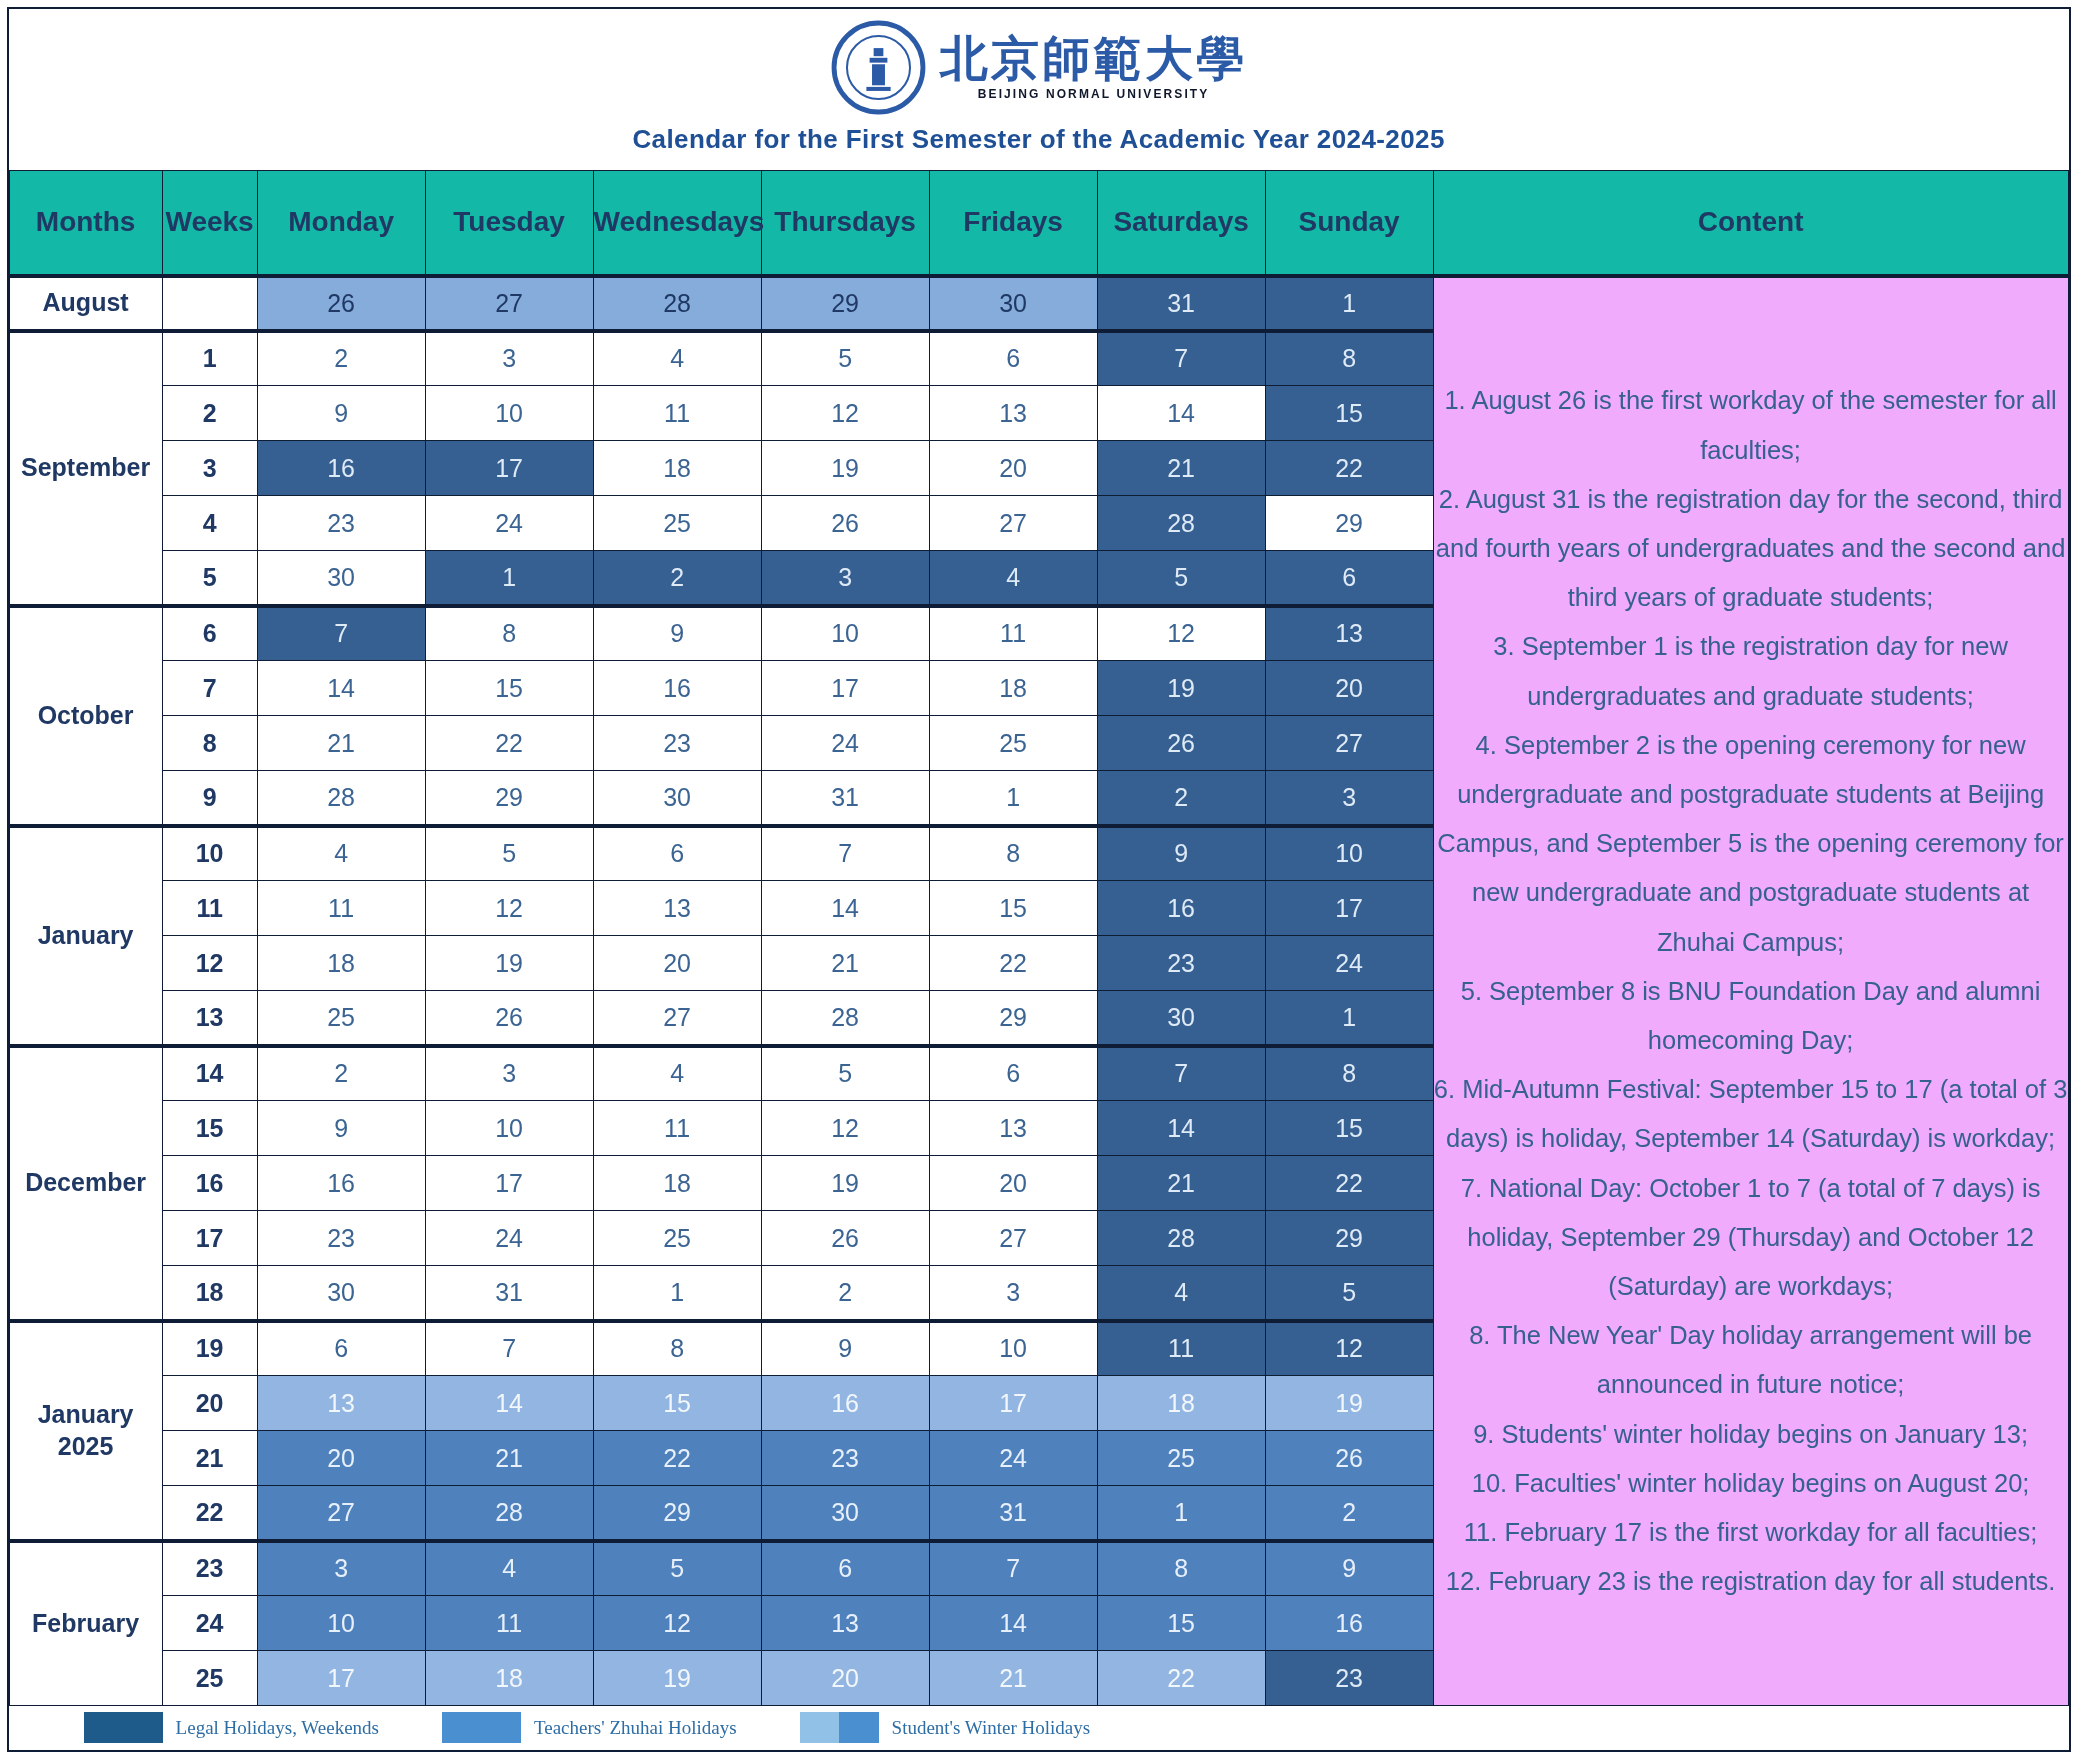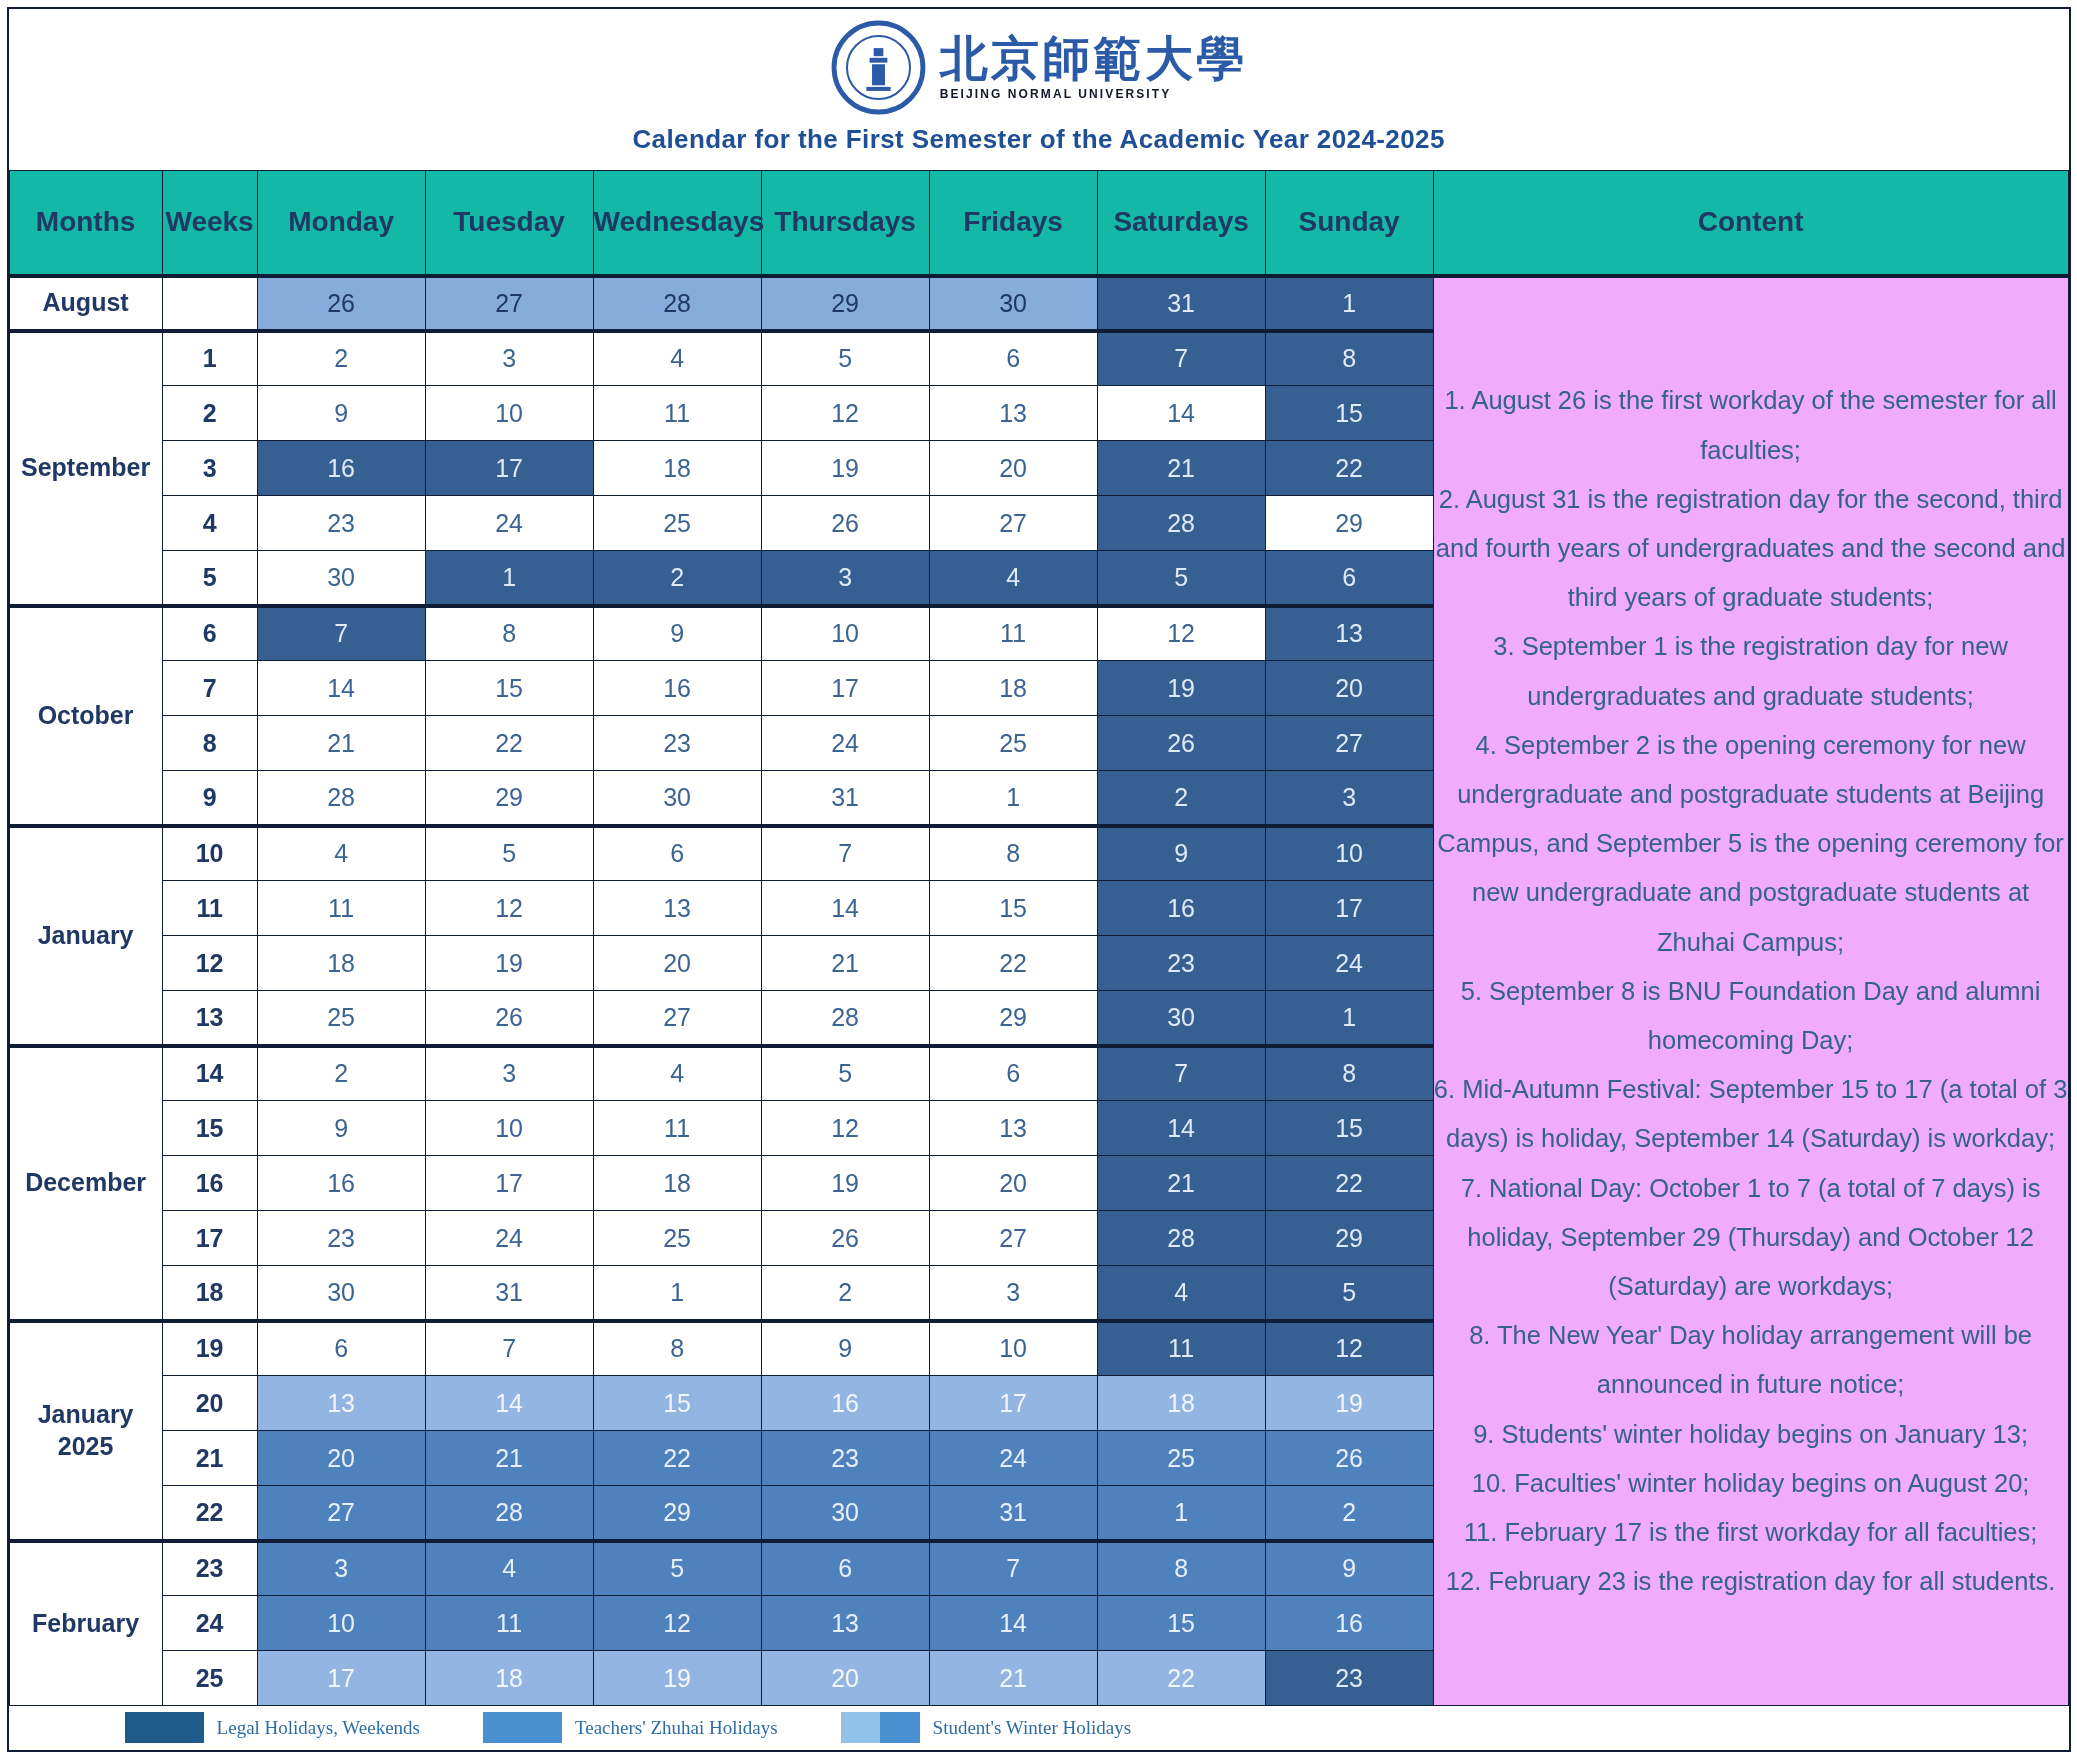--- a/index.html
+++ b/index.html
@@ -1,36 +1,36 @@
 <!DOCTYPE html>
 <html style="font-size:13px"><head>
 <meta charset="utf-8">
 <style>
   html,body{margin:0;padding:0;background:#ffffff;}
   body{width:2077px;height:1758px;position:relative;font-family:"Liberation Sans",sans-serif;}
   .frame{position:absolute;left:6.6px;top:6.6px;width:2064px;height:1745px;border:2.5px solid #0e1c36;box-sizing:border-box;background:#fff;overflow:hidden;}
   .header-block{height:161px;display:flex;flex-direction:column;align-items:center;padding-top:10px;box-sizing:border-box;}
   .logo-row{display:flex;align-items:center;gap:13px;}
-  .logo-text{display:flex;flex-direction:column;align-items:flex-start;}
+  .logo-text{display:flex;flex-direction:column;align-items:center;}
   .logo-cn{font-size:48px;font-weight:bold;color:#2B5AA7;line-height:1.05;letter-spacing:3.3px;}
   .logo-en{font-size:12px;font-weight:bold;color:#0f172a;letter-spacing:2.1px;margin-top:2.5px;}
   h1.title{margin:8.2px 0 0 0;font-size:26px;font-weight:bold;color:#1F5096;letter-spacing:0.4px;}
 
   table.cal{width:100%;border-collapse:collapse;table-layout:fixed;}
   table.cal th{height:103px;font-size:28px;font-weight:bold;color:#1F3864;background:#14b8a6;
     border:1.6px solid #0e1c36;border-bottom:4.1px solid #0e1c36;padding:0;}
   table.cal td{border:1.6px solid #0e1c36;height:55px;text-align:center;vertical-align:middle;
     font-size:25px;padding:0;box-sizing:border-box;}
   tr.month-start > td{border-top:4.1px solid #0e1c36;}
   td.month-cell{font-weight:bold;font-size:28px;color:#1F3864;line-height:1.25;}
   td.week-cell{font-weight:bold;font-size:25.5px;color:#1F3864;}
   td.content-cell{vertical-align:top;text-align:left;padding:115px 20px 0 25px;background:#f0abfc;}
   .note{font-size:25.5px;line-height:1.93;color:#35608F;}
 
-  .legend{display:flex;align-items:center;height:43px;margin-left:116px;gap:63px;font-family:"Liberation Serif",serif;}
+  .legend{display:flex;align-items:center;height:43px;margin-left:75px;gap:63px;font-family:"Liberation Serif",serif;}
   .legend-item{display:flex;align-items:center;gap:13px;}
   .swatch{width:79px;height:31px;display:flex;flex-shrink:0;}
   .swatch span{flex:1;}
   .legend-label{font-size:19px;color:#2E6DA4;white-space:nowrap;}
 </style>
 <style>.c-w{background:#ffffff;color:#3B6493;}.c-d{background:#376092;color:#DEEAF6;}.c-t{background:#4F81BD;color:#E7F0FA;}.c-s{background:#93B5E1;color:#F2F7FC;}.c-a{background:#86ACDB;color:#1F3864;}</style></head>
 <body>
 
 <div class="frame">
 

